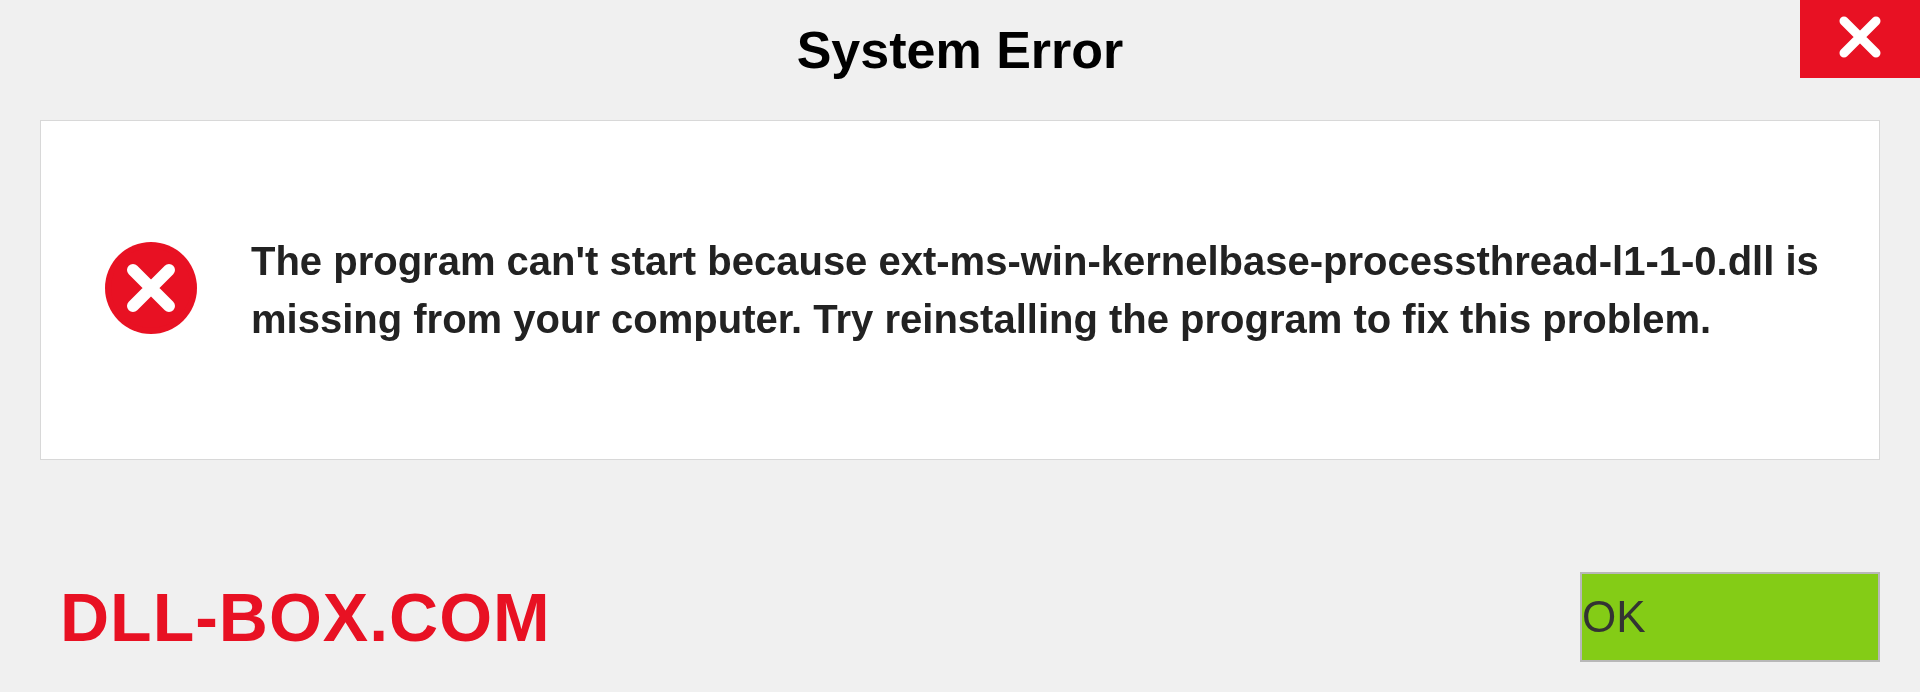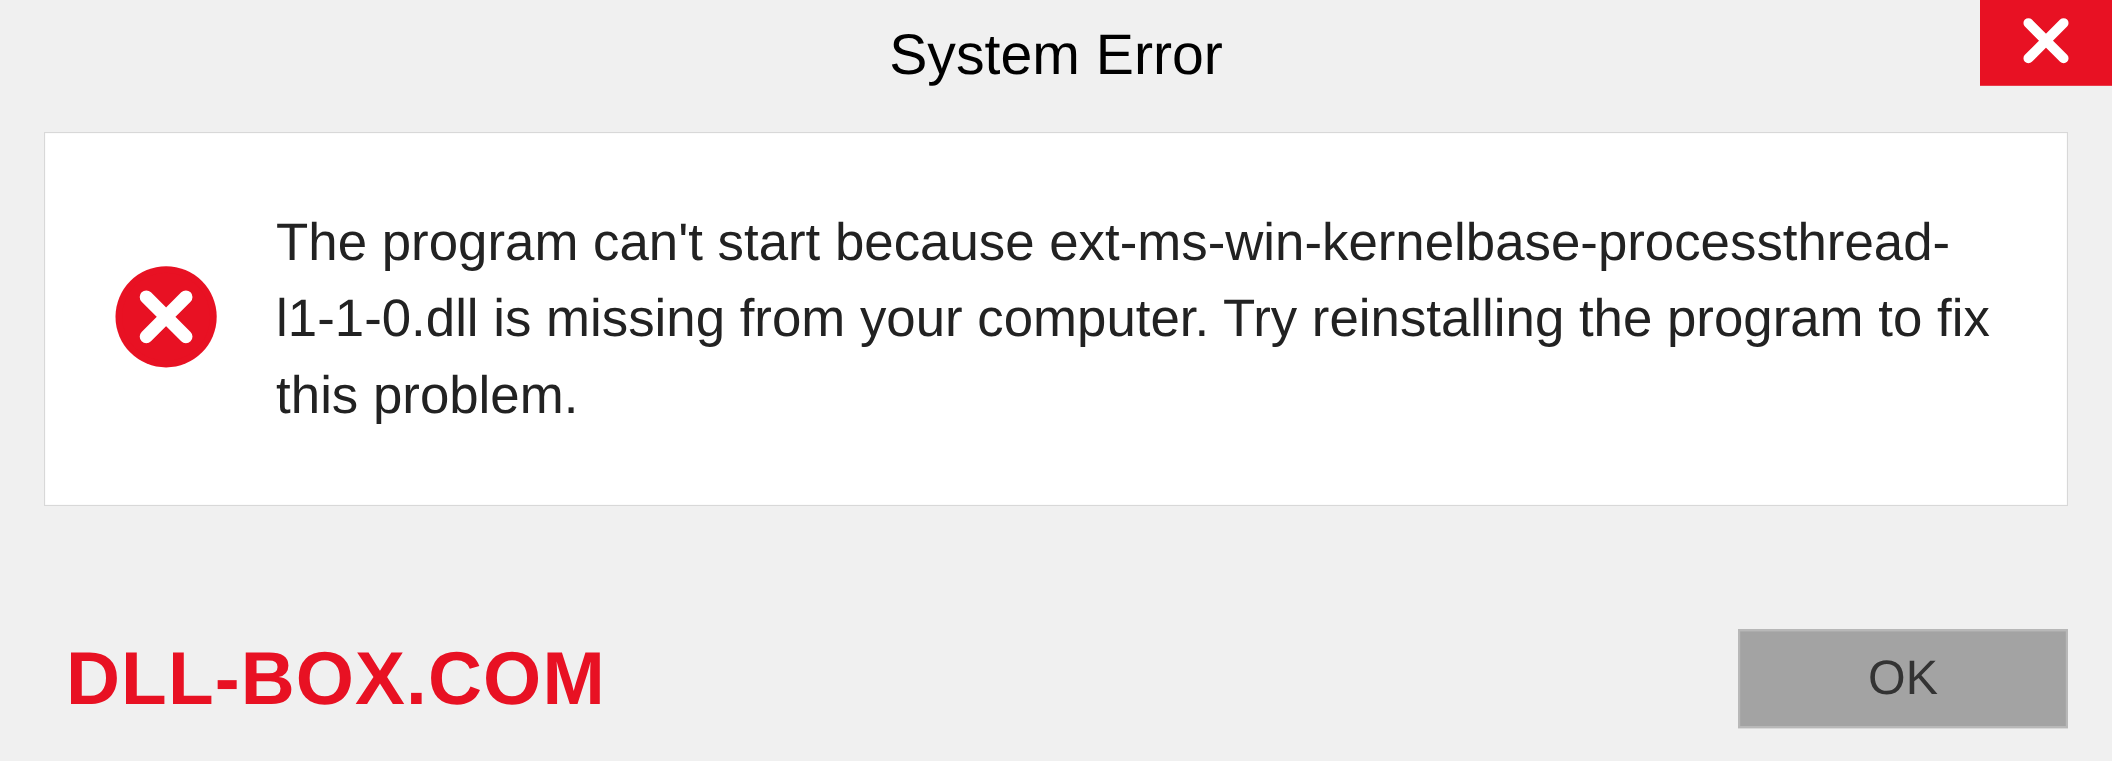--- a/index.html
+++ b/index.html
@@ -20,21 +20,21 @@
     .title-bar {
       position: relative;
       height: 100px;
       display: flex;
       align-items: center;
       justify-content: center;
     }
     
     .window-title {
       font-size: 52px;
-      font-weight: 400;
+      font-weight: 700;
       color: #000;
     }
     
     .close-button {
       position: absolute;
       top: 0;
       right: 0;
       width: 120px;
       height: 78px;
       background: #e81123;
@@ -63,24 +63,24 @@
       flex-shrink: 0;
       margin-right: 50px;
     }
     
     .error-icon-wrap svg {
       width: 100px;
       height: 100px;
     }
     
     .error-message {
-      font-size: 48px;
+      font-size: 40px;
       line-height: 1.45;
       color: #222;
-      font-weight: 400;
+      font-weight: 700;
     }
     
     .footer-row {
       position: absolute;
       bottom: 30px;
       left: 0;
       right: 0;
       padding: 0 40px;
       display: flex;
       align-items: center;
@@ -92,27 +92,26 @@
       font-weight: 800;
       color: #e81123;
       letter-spacing: 1px;
       font-family: Arial, sans-serif;
       margin-left: 20px;
     }
     
     .ok-button {
       width: 300px;
       height: 90px;
-      background: #a3a3a3;
+      background: #84cc16;
       border: 2px solid #b8b8b8;
       font-size: 44px;
       color: #333;
       display: flex;
       align-items: center;
-      justify-content: center;
       cursor: pointer;
       font-family: "Segoe UI", Tahoma, sans-serif;
     }
   </style>
 </head>
 <body>
 
 <div class="title-bar">
   <div class="window-title">System Error</div>
   <div class="close-button">

